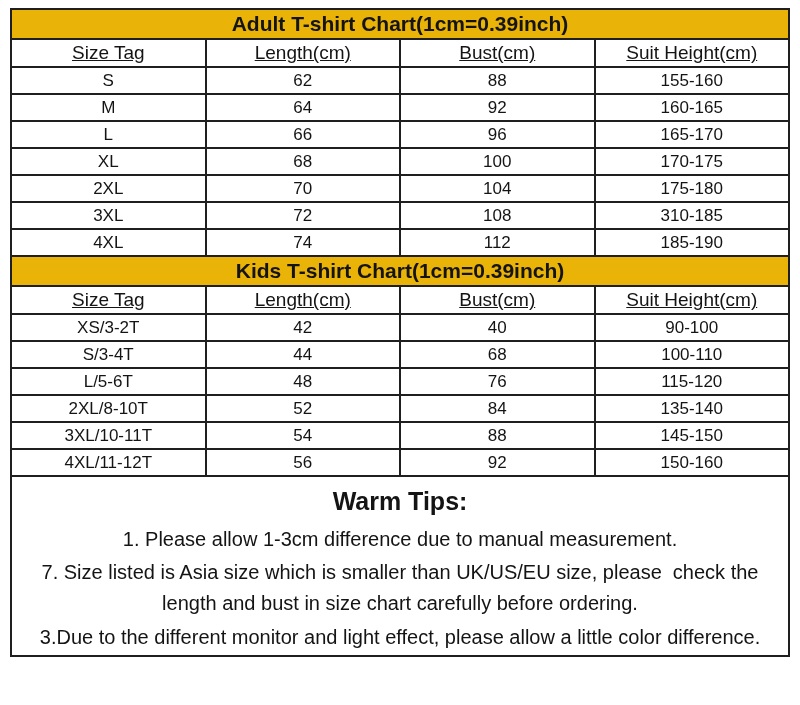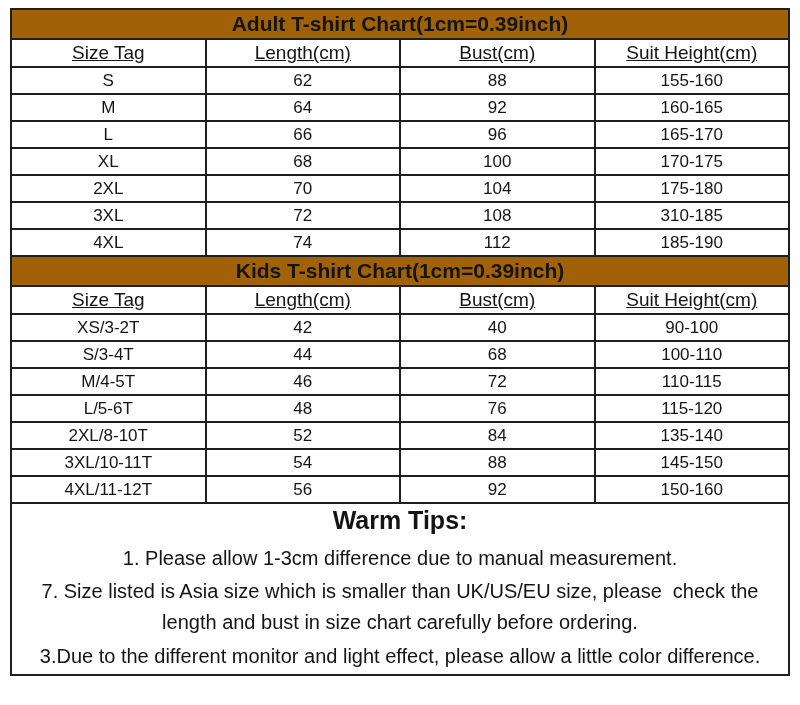--- a/index.html
+++ b/index.html
@@ -26,21 +26,21 @@
   }
   table.size-chart td {
     border: 2px solid #1f1f1f;
     text-align: center;
     vertical-align: middle;
     padding: 0;
     overflow: hidden;
     white-space: nowrap;
   }
   td.section-title {
-    background: #a16207;
+    background: #eab308;
     font-weight: bold;
     font-size: 21px;
     height: 28px;
     letter-spacing: 0px;
   }
   tr.head-row td {
     font-size: 19px;
     height: 26px;
     font-weight: 400;
     text-decoration: underline;
@@ -52,21 +52,21 @@
   td.tips-cell {
     text-align: left;
     vertical-align: top;
     padding: 6px 6px 4px 5px;
     height: 150px;
     white-space: normal;
   }
   .tips-heading {
     font-size: 25px;
     font-weight: bold;
-    margin: 2px 0 8px 0;
+    margin: 10px 0 8px 0;
   }
   .tip-line {
     margin: 0 0 2px 0;
     font-size: 20px;
     line-height: 1.56;
     white-space: pre-wrap;
   }
 </style>
 </head>
 <body>
@@ -148,26 +148,20 @@
         <td>40</td>
         <td>90-100</td>
       </tr>
       <tr class="data-row">
         <td>S/3-4T</td>
         <td>44</td>
         <td>68</td>
         <td>100-110</td>
       </tr>
       <tr class="data-row">
-        <td>M/4-5T</td>
-        <td>46</td>
-        <td>72</td>
-        <td>110-115</td>
-      </tr>
-      <tr class="data-row">
         <td>L/5-6T</td>
         <td>48</td>
         <td>76</td>
         <td>115-120</td>
       </tr>
       <tr class="data-row">
         <td>2XL/8-10T</td>
         <td>52</td>
         <td>84</td>
         <td>135-140</td>

